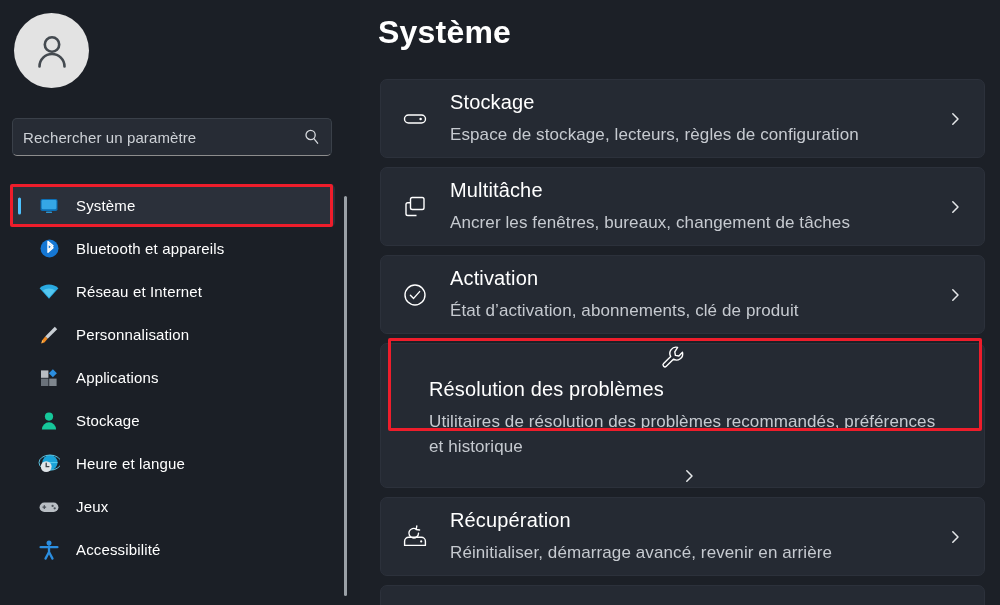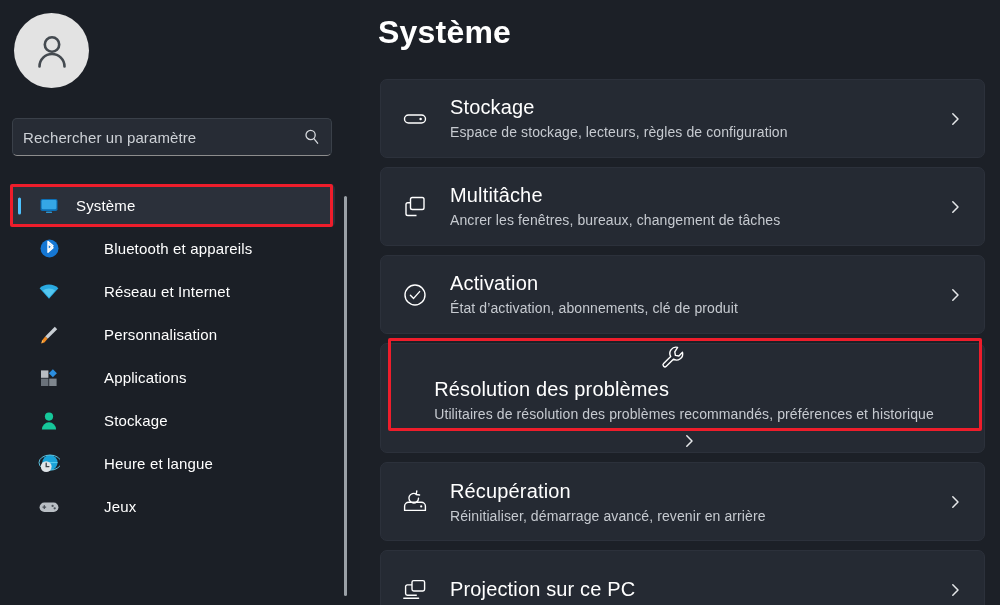--- a/index.html
+++ b/index.html
@@ -81,21 +81,21 @@
   .nav-item {
     position: relative;
     height: 43px;
     margin: 0 10px 0 12px;
     border-radius: 5px;
     display: flex;
     align-items: center;
     padding-left: 26px;
     cursor: default;
   }
-  .nav-item + .nav-item { margin-top: 0px; gap: 28px; }
+  .nav-item + .nav-item { margin-top: 0px; }
   .nav-item.active { background: #2b303a; }
   .nav-item.active::before {
     content: "";
     position: absolute;
     left: 6px;
     top: 50%;
     transform: translateY(-50%);
     width: 3px;
     height: 17px;
     border-radius: 2px;
@@ -200,25 +200,25 @@
   }
 
   .card-text { flex: 1 1 auto; padding: 6px 0; }
   .card-title {
     font-size: 20px;
     color: #ffffff;
     letter-spacing: .15px;
     line-height: 1.35;
   }
   .card-sub {
-    font-size: 14px;
+    font-size: 17px;
     color: #c6cad0;
     letter-spacing: .1px;
     line-height: 1.45;
-    margin-top: 1px;
+    margin-top: 7px;
     max-width: 510px;
   }
 
   .chevron {
     flex: 0 0 auto;
     width: 22px;
     height: 22px;
     margin-left: 10px;
     display: flex;
     align-items: center;
@@ -348,20 +348,30 @@
             <rect x="1.6" y="6.6" width="18.8" height="9.4" rx="4.7" fill="#b9bec4"></rect>
             <rect x="4.3" y="10.4" width="4" height="1.3" rx=".6" fill="#4a5058"></rect>
             <rect x="5.65" y="9.05" width="1.3" height="4" rx=".6" fill="#4a5058"></rect>
             <circle cx="14.6" cy="9.9" r="1.15" fill="#4a5058"></circle>
             <circle cx="16.7" cy="12.3" r="1.15" fill="#4a5058"></circle>
           </svg>
         </span>
         <span class="nav-label">Jeux</span>
       </div>
 
+      <div class="nav-item">
+        <span class="nav-ico">
+          <svg width="22" height="22" viewBox="0 0 22 22">
+            <circle cx="11" cy="3.9" r="2.5" fill="#2b8ee0"></circle>
+            <path d="M2.6 8.2 h16.8" stroke="#2b8ee0" stroke-width="2.3" stroke-linecap="round"></path>
+            <path d="M11 7.4 V13 l-3.5 6.6 M11 13 l3.5 6.6" stroke="#2b8ee0" stroke-width="2.3" fill="none" stroke-linecap="round"></path>
+          </svg>
+        </span>
+        <span class="nav-label">Accessibilité</span>
+      </div>
 
     </div>
 
     <div class="sb-track"></div>
     <div class="sb-thumb"></div>
 
     <div class="hl-nav"></div>
   </div>
 
   <div id="main"></div>

